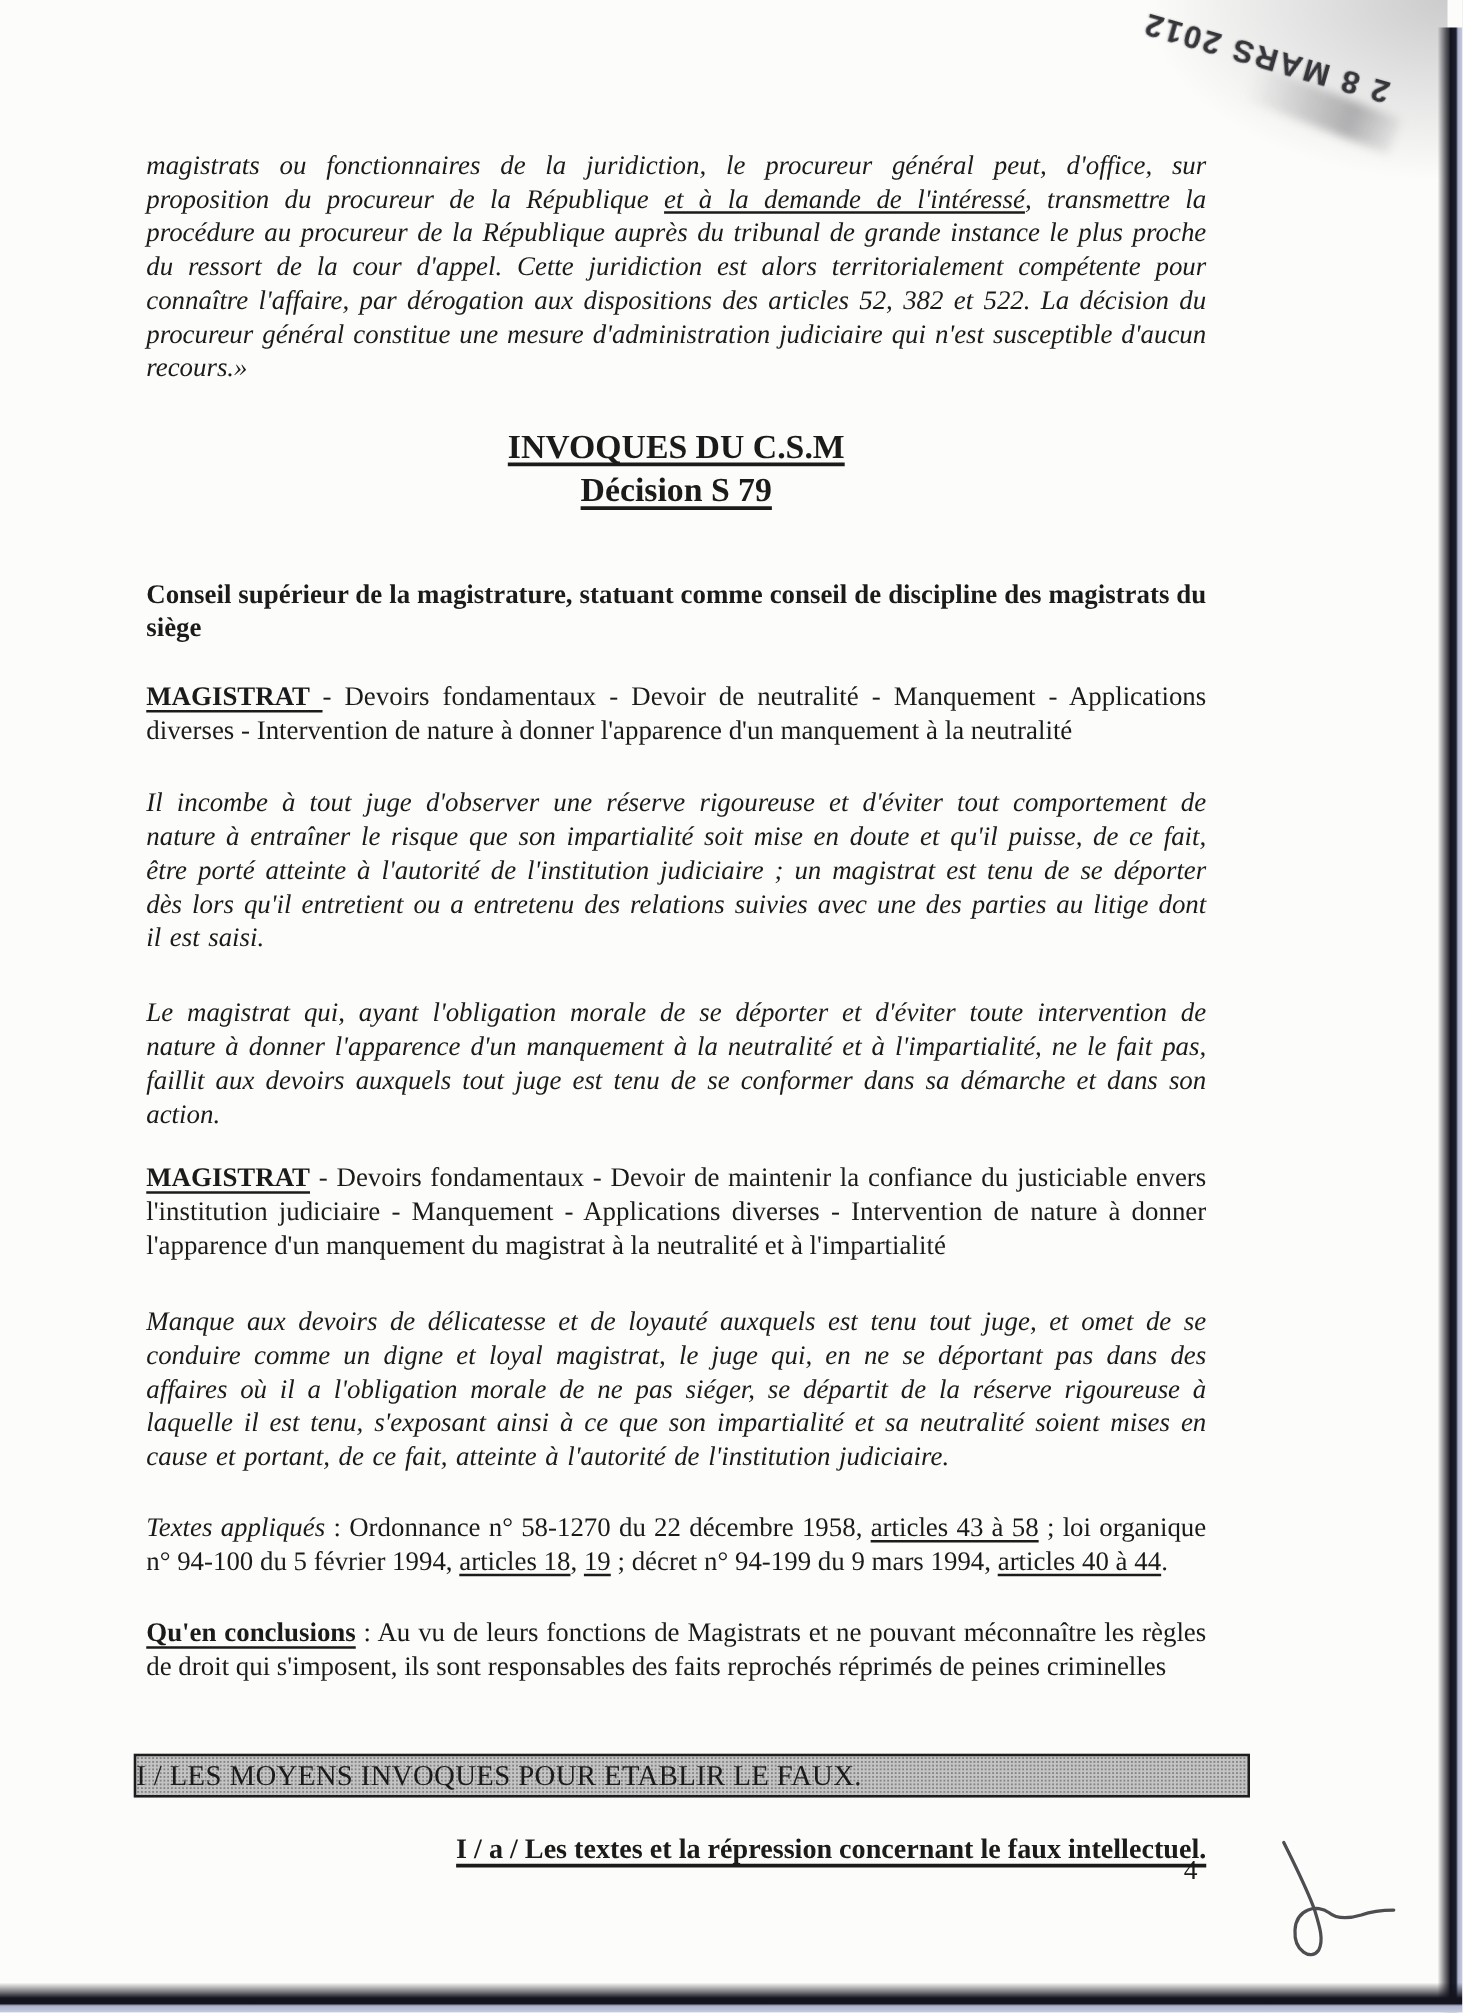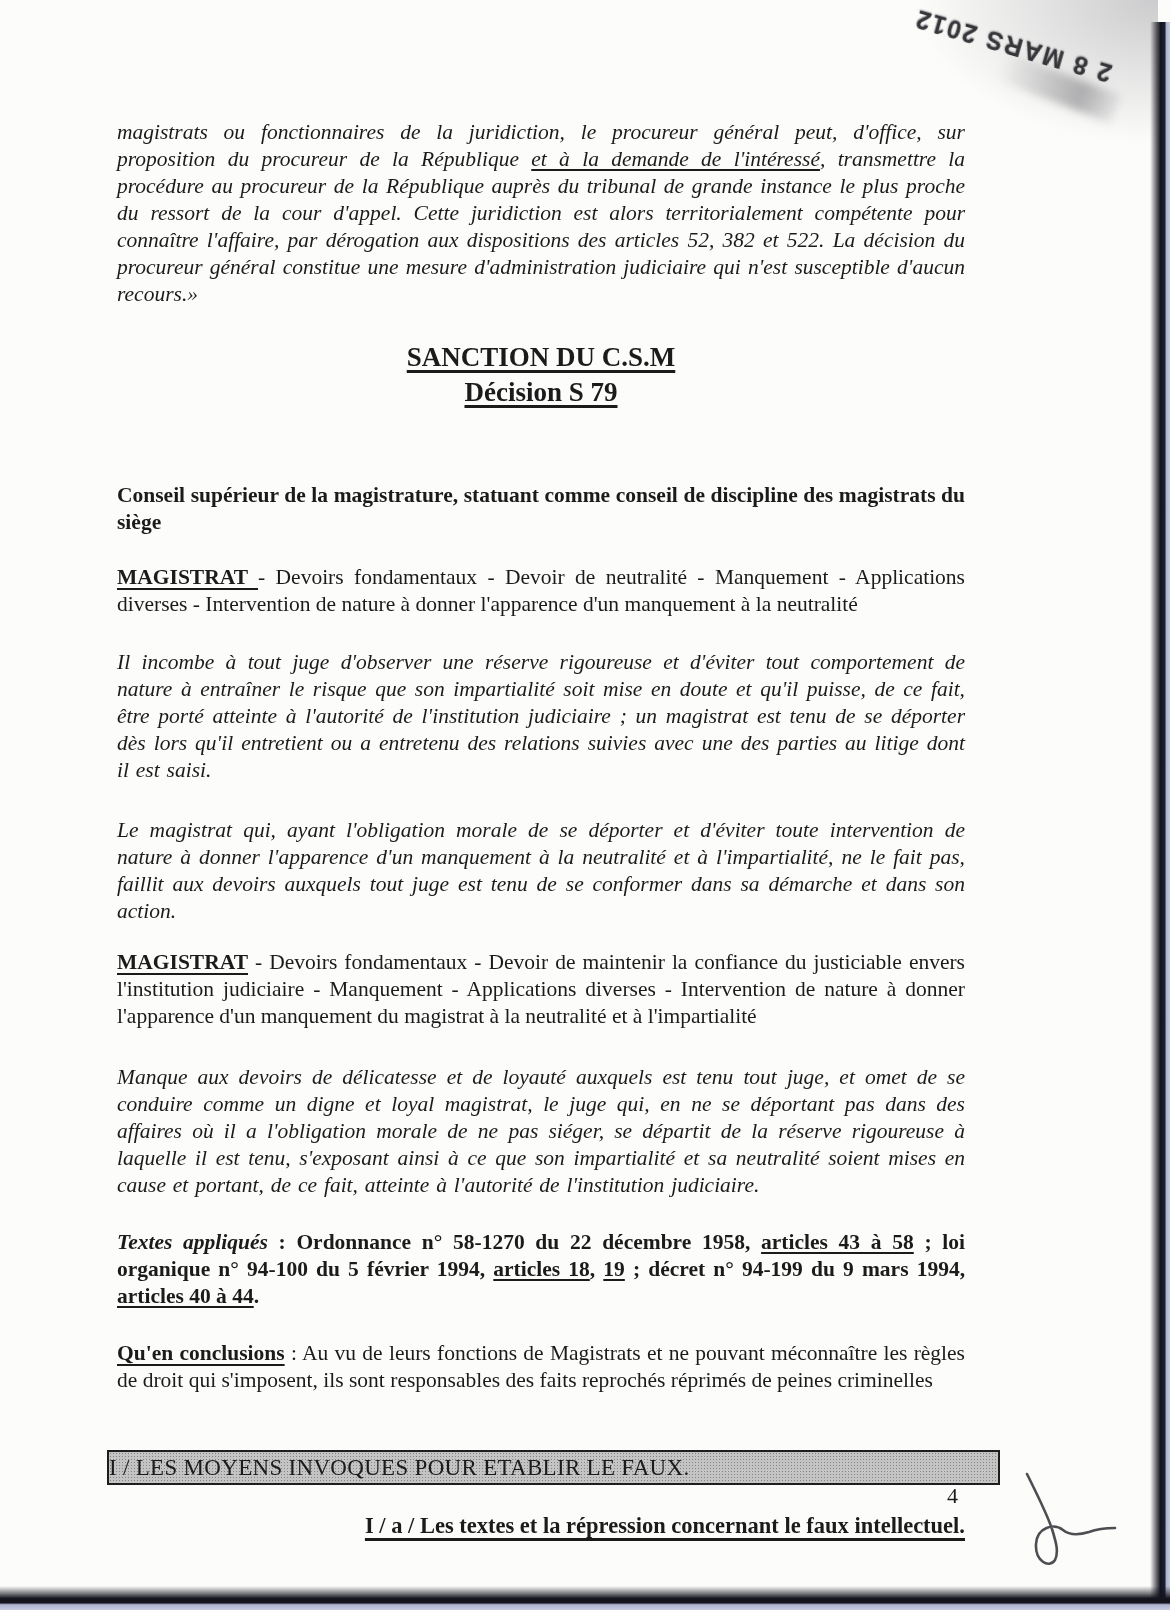--- a/index.html
+++ b/index.html
@@ -46,27 +46,27 @@
   
   .content { position:absolute; left:117px; top:12px; width:848px; }
   p { margin:0; font-size:21.5px; line-height:27px; text-align:justify; }
   .it  { font-style:italic; }
   .bd  { font-weight:bold; }
   .u   { text-decoration:underline; text-underline-offset:3px; text-decoration-thickness:1.5px; }
   .quote { font-style:italic; word-spacing:1.5px; }
   .m-first   { margin-top:107px; }
   .headings  { margin-top:32px; text-align:center; font-weight:bold; font-size:27px; line-height:35px; }
   .headings span { text-decoration:underline; text-decoration-thickness:2.5px; text-underline-offset:4px; }
-  .m-council { margin-top:72px; font-weight:bold; }
+  .m-council { margin-top:52px; font-weight:bold; }
   .m-kw1     { margin-top:28px; }
   .m-q1      { margin-top:31px; }
   .m-q2      { margin-top:33px; }
   .m-kw2     { margin-top:24px; }
   .m-q3      { margin-top:34px; }
-  .m-textes  { margin-top:30px;font-weight:bold; }
+  .m-textes  { margin-top:30px; }
   .m-concl   { margin-top:30px; }
   .kw-label  { font-weight:bold; text-decoration:underline; text-decoration-thickness:2px; text-underline-offset:4px; }
   
   .banner {
     margin-top:56px; margin-left:-10px; width:889px;
     border:2px solid #1d1d1d;
     background-color:#c4c4c4;
     background-image:radial-gradient(rgba(80,80,80,0.55) 0.8px, transparent 0.9px);
     background-size:3px 3px;
     text-align:left; font-weight:normal; font-size:23px;
@@ -87,21 +87,21 @@
 <div class="screen">
 
   <div class="corner-shadow"></div>
   <div class="stamp-smudge"></div>
   <div class="stamp">2 8 MARS 2012</div>
 
   <div class="content">
 
     <p class="quote m-first"><span>magistrats ou fonctionnaires de la juridiction, le procureur général peut, d'office, sur proposition du procureur de la République </span><span class="u">et à la demande de l'intéressé</span><span>, transmettre la procédure au procureur de la République auprès du tribunal de grande instance le plus proche du ressort de la cour d'appel. Cette juridiction est alors territorialement compétente pour connaître l'affaire, par dérogation aux dispositions des articles 52, 382 et 522. La décision du procureur général constitue une mesure d'administration judiciaire qui n'est susceptible d'aucun recours.»</span></p>
 
-    <p class="headings"><span>SANCTION DU C.S.M</span><br><span>Décision S 79</span></p>
+    <p class="headings"><span>INVOQUES DU C.S.M</span><br><span>Décision S 79</span></p>
 
     <p class="m-council bd">Conseil supérieur de la magistrature, statuant comme conseil de discipline des magistrats du siège</p>
 
     <p class="m-kw1"><span class="kw-label">MAGISTRAT </span><span>- Devoirs fondamentaux - Devoir de neutralité - Manquement - Applications diverses - Intervention de nature à donner l'apparence d'un manquement à la neutralité</span></p>
 
     <p class="quote m-q1">Il incombe à tout juge d'observer une réserve rigoureuse et d'éviter tout comportement de nature à entraîner le risque que son impartialité soit mise en doute et qu'il puisse, de ce fait, être porté atteinte à l'autorité de l'institution judiciaire ; un magistrat est tenu de se déporter dès lors qu'il entretient ou a entretenu des relations suivies avec une des parties au litige dont il est saisi.</p>
 
     <p class="quote m-q2">Le magistrat qui, ayant l'obligation morale de se déporter et d'éviter toute intervention de nature à donner l'apparence d'un manquement à la neutralité et à l'impartialité, ne le fait pas, faillit aux devoirs auxquels tout juge est tenu de se conformer dans sa démarche et dans son action.</p>
 
     <p class="m-kw2"><span class="kw-label">MAGISTRAT</span><span> - Devoirs fondamentaux - Devoir de maintenir la confiance du justiciable envers l'institution judiciaire - Manquement - Applications diverses - Intervention de nature à donner l'apparence d'un manquement du magistrat à la neutralité et à l'impartialité</span></p>

